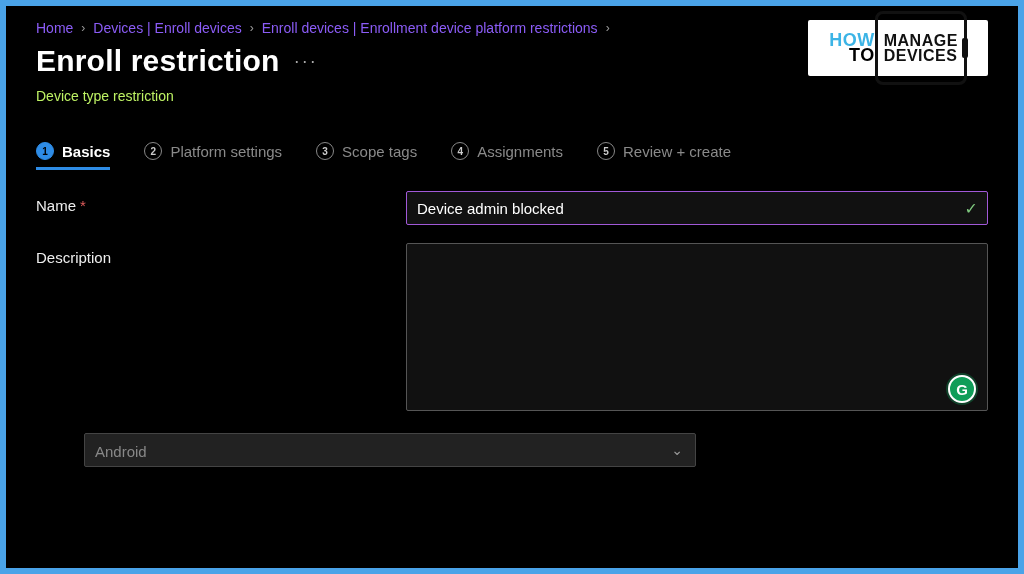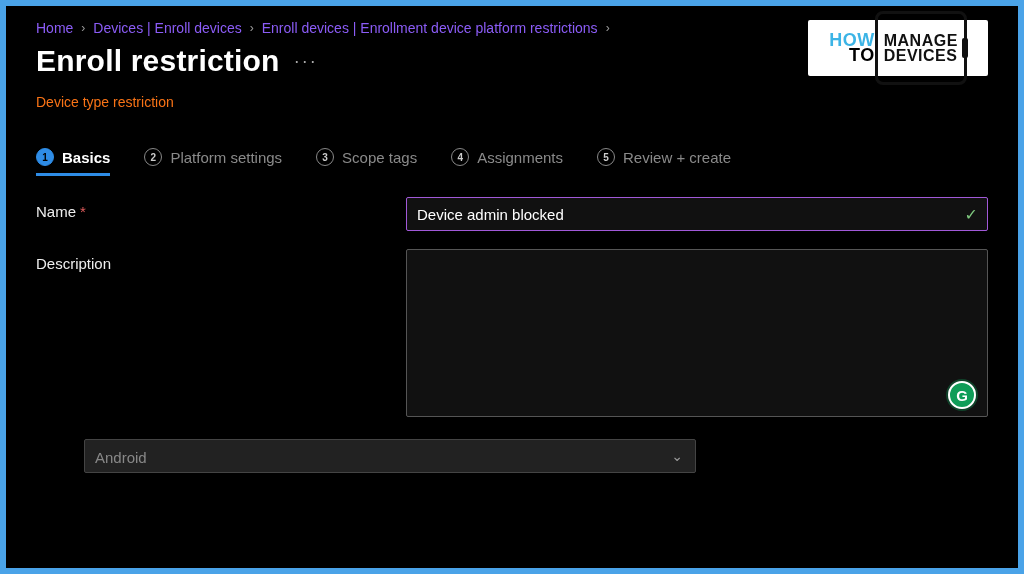--- a/index.html
+++ b/index.html
@@ -30,21 +30,21 @@
   .breadcrumb a { color: #8b5cf6; text-decoration: none; cursor: pointer; }
   .chev { color: #9a9a9a; font-size: 12px; }
   .title-row {
     display: flex;
     align-items: center;
     gap: 14px;
     margin-top: 8px;
   }
   .title { font-size: 30px; font-weight: 600; color: #fff; letter-spacing: .2px; }
   .dots { color: #aaa; font-size: 18px; letter-spacing: 2px; cursor: pointer; }
-  .subtitle { color: #f97316; font-size: 14px; margin-top: 16px; }
+  .subtitle { color: #bef264; font-size: 14px; margin-top: 10px; }
   .logo {
     position: absolute;
     top: 14px; right: 30px;
     width: 180px; height: 56px;
     background: #fff;
     border-radius: 2px;
     display: flex;
     align-items: center;
     justify-content: center;
     padding: 4px 8px;

